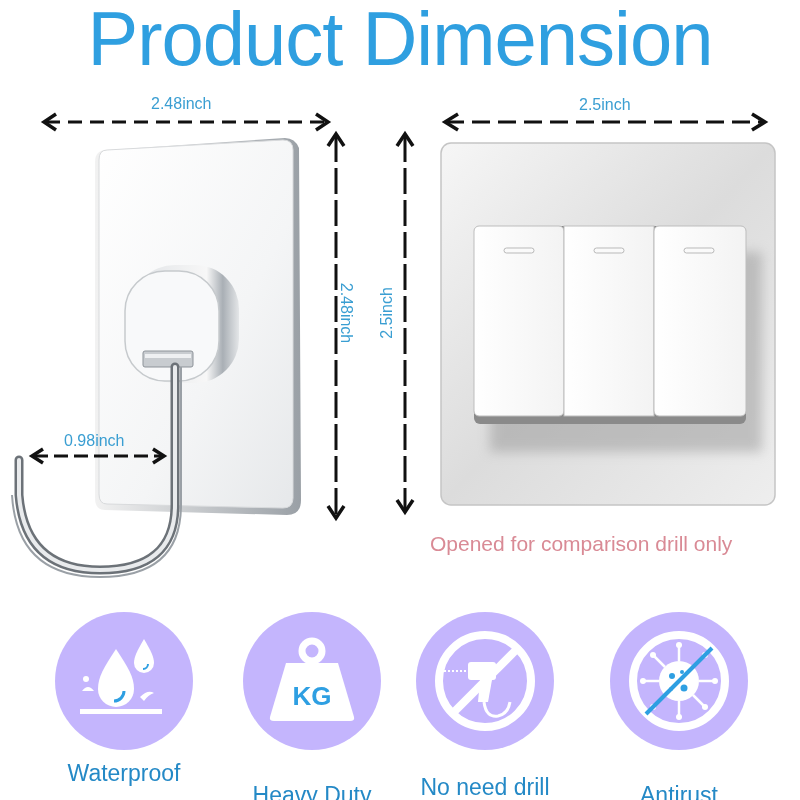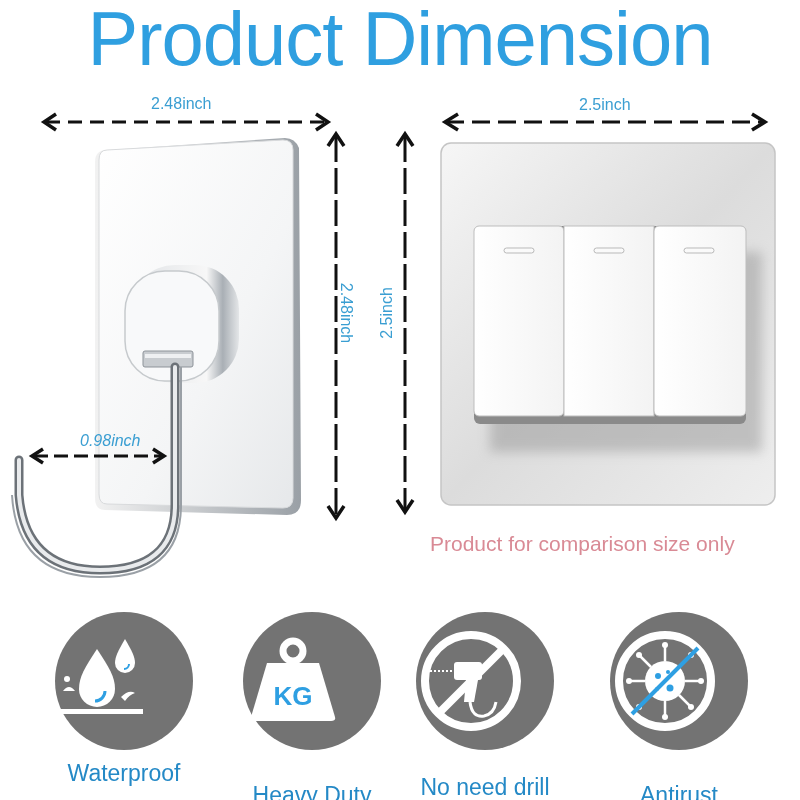--- a/index.html
+++ b/index.html
@@ -3,21 +3,21 @@
 <meta charset="utf-8">
 <style>
   html,body{margin:0;padding:0;background:#fff;}
   body{width:800px;height:800px;position:relative;overflow:hidden;font-family:"Liberation Sans",sans-serif;}
   .abs{position:absolute;}
   .title{left:0;top:-6px;width:800px;text-align:center;color:#2f9fe0;font-size:76px;letter-spacing:-1px;line-height:90px;}
   .dimlabel{color:#3a9ed2;font-size:16px;line-height:18px;white-space:nowrap;}
   .vlabel{transform:rotate(90deg);transform-origin:center;}
   .vlabel2{transform:rotate(-90deg);transform-origin:center;}
   .note{color:#d98a95;font-size:21px;white-space:nowrap;}
-  .feat-circle{width:138px;height:138px;border-radius:50%;background:#737373;display:flex;align-items:center;justify-content:flex-start;}
+  .feat-circle{width:138px;height:138px;border-radius:50%;background:#c4b5fd;display:flex;align-items:center;justify-content:center;}
   .feat-label{color:#2489c6;font-size:23px;text-align:center;white-space:nowrap;}
   svg{display:block;}
 </style>
 </head>
 <body>
 
 <div class="abs title">Product Dimension</div>
 
 <div class="abs dimlabel" style="left:151px;top:95px;">2.48inch</div>
 <svg class="abs" style="left:40px;top:112px;" width="292" height="20">
@@ -70,21 +70,21 @@
       <stop offset="0" stop-color="#6b7076"></stop>
       <stop offset="0.5" stop-color="#e5e7e9"></stop>
       <stop offset="1" stop-color="#7c8288"></stop>
     </linearGradient>
   </defs>
   <path d="M170,12 L170,150 Q170,215 95,215 Q20,215 14,140 L14,105" fill="none" stroke="#6c7278" stroke-width="9" stroke-linecap="round"></path>
   <path d="M170,12 L170,150 Q170,215 95,215 Q20,215 14,140 L14,105" fill="none" stroke="#e9ebed" stroke-width="4" stroke-linecap="round"></path>
   <path d="M176,12 L176,150 Q176,222 95,222 Q12,222 7,140" fill="none" stroke="#9aa0a6" stroke-width="2"></path>
 </svg>
 
-<div class="abs dimlabel" style="left:80px;top:432px;font-style:italic;">0.98inch</div>
+<div class="abs dimlabel" style="left:64px;top:432px;">0.98inch</div>
 <svg class="abs" style="left:28px;top:447px;" width="140" height="18">
   <line x1="6" y1="9" x2="134" y2="9" stroke="#111" stroke-width="3" stroke-dasharray="14,6"></line>
   <polyline points="15,2 4,9 15,16" fill="none" stroke="#111" stroke-width="3.5"></polyline>
   <polyline points="125,2 136,9 125,16" fill="none" stroke="#111" stroke-width="3.5"></polyline>
 </svg>
 
 <div class="abs dimlabel" style="left:579px;top:96px;">2.5inch</div>
 <svg class="abs" style="left:440px;top:112px;" width="330" height="20">
   <line x1="6" y1="10" x2="324" y2="10" stroke="#111" stroke-width="3" stroke-dasharray="18,8"></line>
   <polyline points="18,2 5,10 18,18" fill="none" stroke="#111" stroke-width="3.5"></polyline>
@@ -119,21 +119,21 @@
   <g>
     <rect x="34" y="84" width="90" height="190" rx="5" fill="url(#key)" stroke="#bdbdbd" stroke-width="1"></rect>
     <rect x="124" y="84" width="90" height="190" fill="url(#key)" stroke="#bdbdbd" stroke-width="1"></rect>
     <rect x="214" y="84" width="92" height="190" rx="5" fill="url(#key)" stroke="#bdbdbd" stroke-width="1"></rect>
     <rect x="64" y="106" width="30" height="5" rx="2.5" fill="#fafafa" stroke="#b9b9b9" stroke-width="1"></rect>
     <rect x="154" y="106" width="30" height="5" rx="2.5" fill="#fafafa" stroke="#b9b9b9" stroke-width="1"></rect>
     <rect x="244" y="106" width="30" height="5" rx="2.5" fill="#fafafa" stroke="#b9b9b9" stroke-width="1"></rect>
   </g>
 </svg>
 
-<div class="abs note" style="left:430px;top:532px;">Product for comparison size only</div>
+<div class="abs note" style="left:430px;top:532px;">Opened for comparison drill only</div>
 
 <div class="abs" style="left:55px;top:612px;">
   <div class="feat-circle">
     <svg width="100" height="100" viewBox="0 0 100 100">
       <path d="M42,18 C30,36 24,46 24,58 A18,18 0 0 0 60,58 C60,46 54,36 42,18 Z" fill="#fff"></path>
       <path d="M50,60 A10,10 0 0 1 40,70" fill="none" stroke="#2e9fe2" stroke-width="3"></path>
       <path d="M70,8 C63,20 60,26 60,32 A10,10 0 0 0 80,32 C80,26 77,20 70,8 Z" fill="#fff"></path>
       <path d="M74,33 A5,5 0 0 1 69,38" fill="none" stroke="#2e9fe2" stroke-width="2"></path>
       <circle cx="12" cy="48" r="3" fill="#fff"></circle>
       <path d="M8,60 Q14,52 20,60" fill="#fff"></path>

